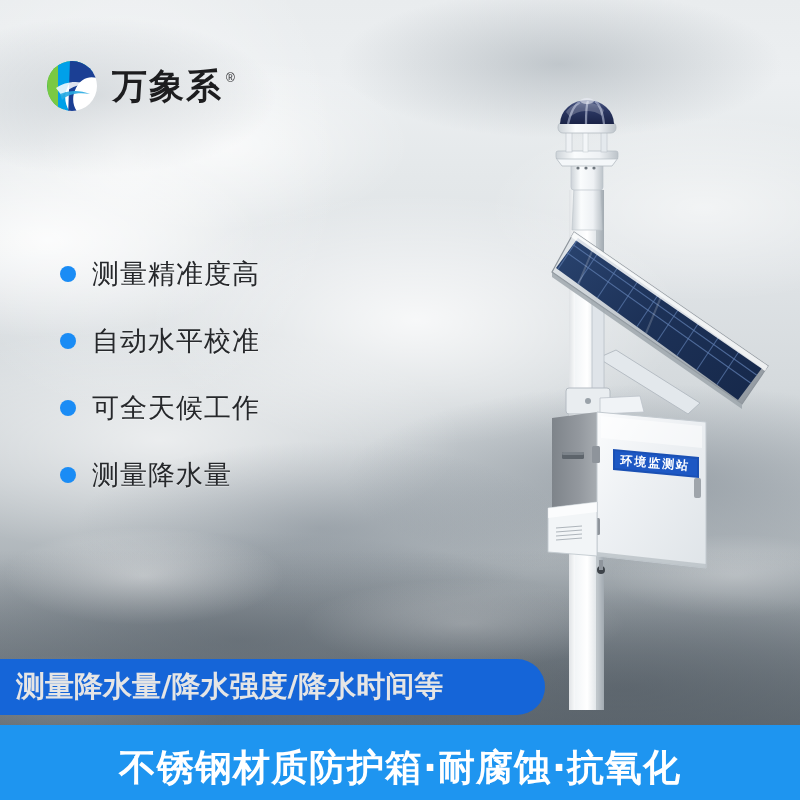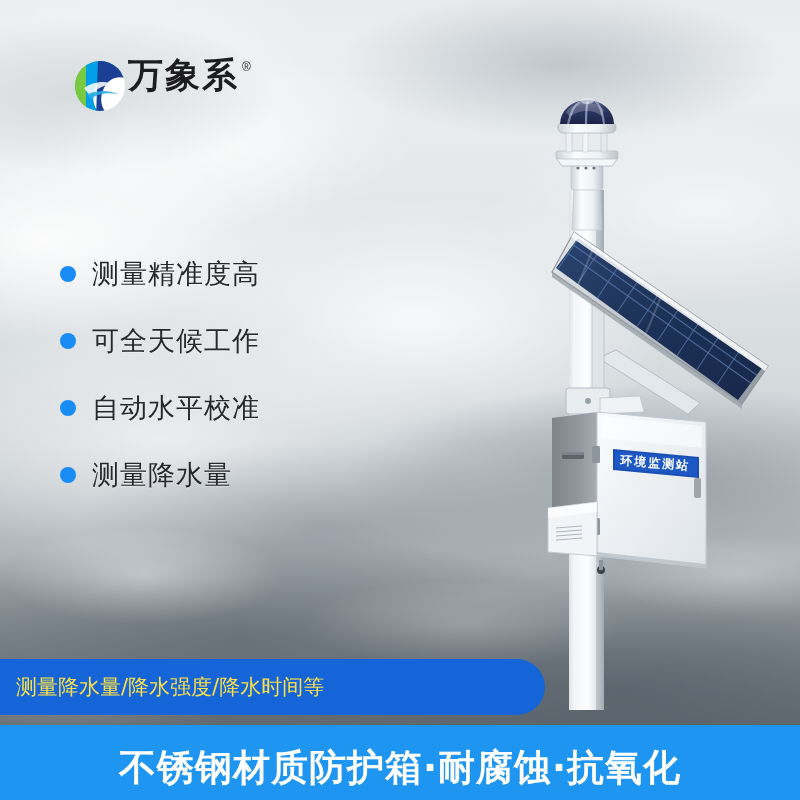--- a/index.html
+++ b/index.html
@@ -74,23 +74,25 @@
   .sky-sheen {
     position: absolute;
     left: 0; top: 0;
     width: 420px; height: 520px;
     background: radial-gradient(ellipse 300px 360px at 30% 30%, rgba(255,255,255,0.55), rgba(255,255,255,0) 72%);
   }
 
   
   .logo-block {
     position: absolute;
-    left: 72px;
+    left: 44px;
     top: 58px;
     display: flex;
+    align-items: center;
+    gap: 12px;
   }
   .logo-mark {
     width: 56px;
     height: 56px;
     position: relative;
   }
   .logo-text-wrap {
     position: relative;
     display: flex;
     align-items: flex-start;
@@ -164,23 +166,23 @@
     width: 545px;
     height: 56px;
     background: #1565d8;
     border-radius: 0 28px 28px 0;
     display: flex;
     align-items: center;
     box-sizing: border-box;
     padding-left: 16px;
   }
   .pill-text {
-    color: #fde047;
-    font-size: 21px;
-    font-weight: normal;
+    color: #e5e5e5;
+    font-size: 29px;
+    font-weight: bold;
     letter-spacing: 0px;
     white-space: nowrap;
     font-family: "DejaVu Sans", "Liberation Sans", sans-serif;
   }
 
   
   .bottom-bar {
     position: absolute;
     left: 0;
     bottom: 0;
@@ -402,25 +404,25 @@
   </div>
 
 
   <div class="features">
     <div class="feature-row">
       <span class="feature-dot"></span>
       <span class="feature-label">测量精准度高</span>
     </div>
     <div class="feature-row">
       <span class="feature-dot"></span>
-      <span class="feature-label">可全天候工作</span>
+      <span class="feature-label">自动水平校准</span>
     </div>
     <div class="feature-row">
       <span class="feature-dot"></span>
-      <span class="feature-label">自动水平校准</span>
+      <span class="feature-label">可全天候工作</span>
     </div>
     <div class="feature-row">
       <span class="feature-dot"></span>
       <span class="feature-label">测量降水量</span>
     </div>
   </div>
 
   <div class="pill-banner">
     <span class="pill-text">测量降水量/降水强度/降水时间等</span>
   </div>

